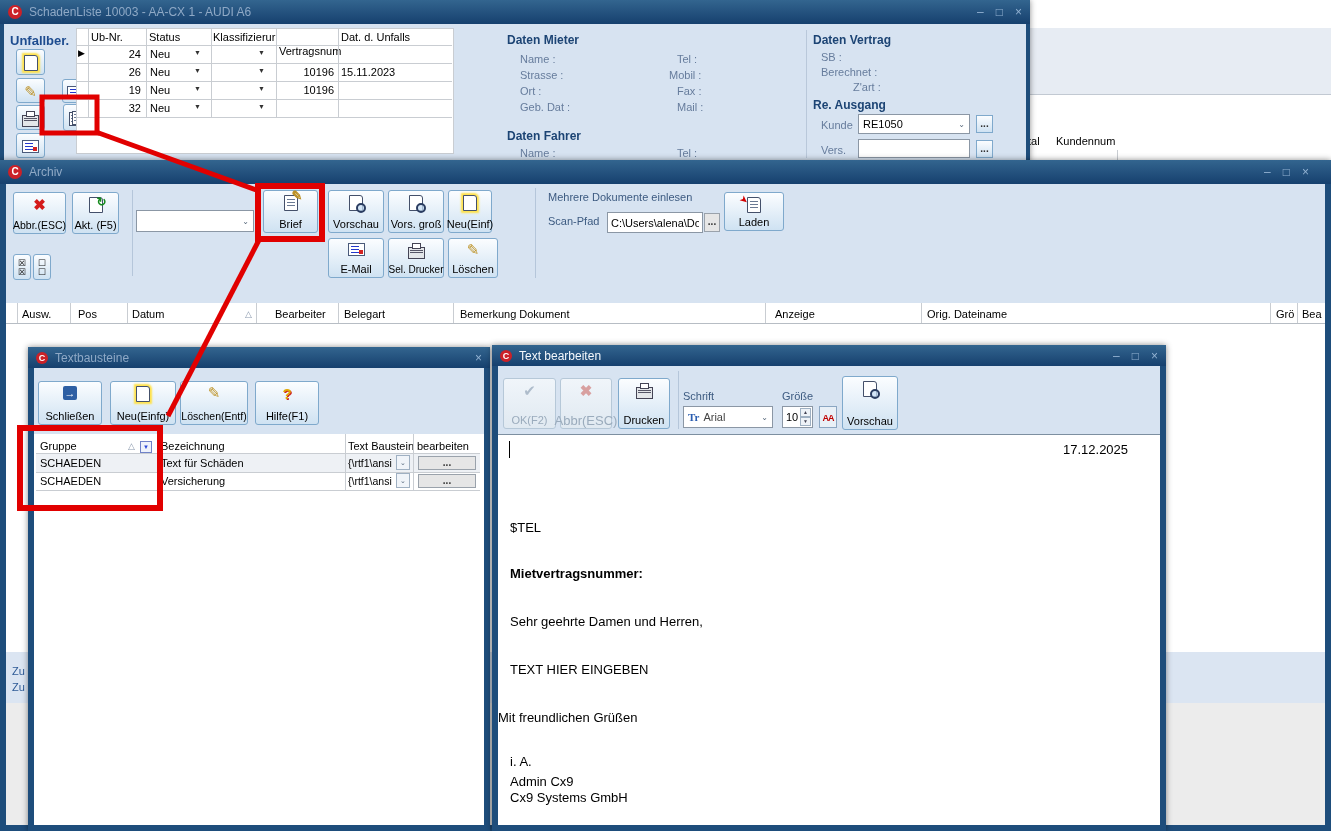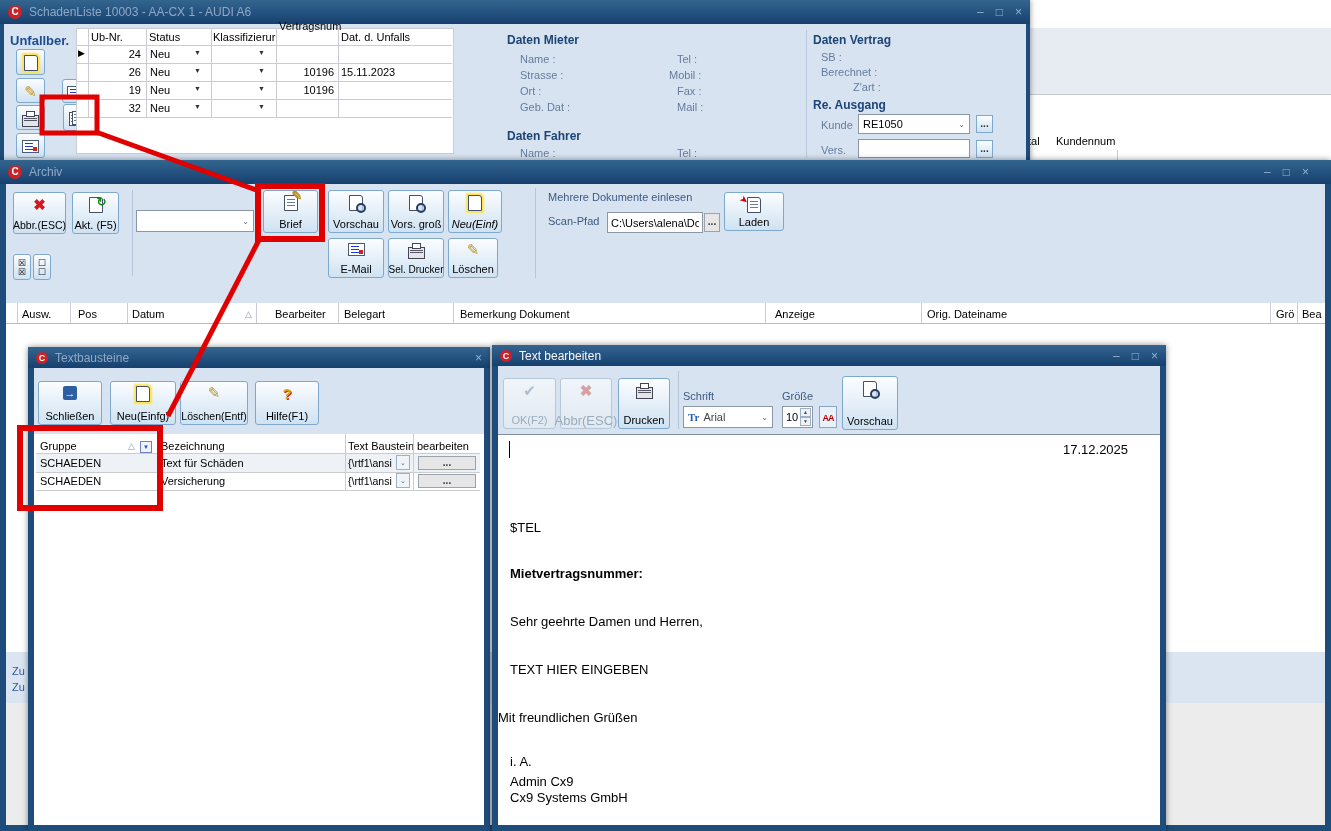--- a/index.html
+++ b/index.html
@@ -105,21 +105,21 @@
         </span>
       </div>
     <div class="btn" style="left:16px;top:133px;width:29px;height:25px;justify-content:center;">
         <span class="mailform"></span>
       </div>
 
     <div class="white" style="left:76px;top:28px;width:376px;height:124px;border:1px solid #c9cdd2;"></div>
     <span class="cell" style="left:91px;top:31px;">Ub-Nr.</span>
     <span class="cell" style="left:149px;top:31px;">Status</span>
     <span class="cell" style="left:213px;top:31px;">Klassifizierur</span>
-    <span class="cell" style="left:279px;top:20px;">Vertragsnum</span>
+    <span class="cell" style="left:279px;top:45px;">Vertragsnum</span>
     <span class="cell" style="left:341px;top:31px;">Dat. d. Unfalls</span>
     <div class="vl" style="left:88px;top:28px;height:89px;"></div>
     <div class="vl" style="left:146px;top:28px;height:89px;"></div>
     <div class="vl" style="left:211px;top:28px;height:89px;"></div>
     <div class="vl" style="left:276px;top:28px;height:89px;"></div>
     <div class="vl" style="left:338px;top:28px;height:89px;"></div>
     <div class="hl" style="left:76px;top:45px;width:376px;"></div>
     <div class="hl" style="left:76px;top:63px;width:376px;"></div>
     <div class="hl" style="left:76px;top:81px;width:376px;"></div>
     <div class="hl" style="left:76px;top:99px;width:376px;"></div>
@@ -217,21 +217,21 @@
       <span class="lbl">Brief</span>
     </div>
     <div class="btn" style="left:328px;top:30px;width:56px;height:43px;">
       <span class="doc blank mag"></span>
       <span class="lbl">Vorschau</span>
     </div>
     <div class="btn" style="left:388px;top:30px;width:56px;height:43px;">
       <span class="doc blank mag"></span>
       <span class="lbl">Vors. groß</span>
     </div>
-    <div class="btn" style="left:448px;top:30px;width:54px;height:43px;font-style:italic;">
+    <div class="btn" style="left:448px;top:30px;width:44px;height:43px;">
       <span class="doc blank glow"></span>
       <span class="lbl">Neu(Einf)</span>
     </div>
     <div class="btn" style="left:328px;top:78px;width:56px;height:40px;">
       <span class="mailform"></span>
       <span class="lbl">E-Mail</span>
     </div>
     <div class="btn" style="left:388px;top:78px;width:56px;height:40px;">
       <span class="printer"></span>
       <span class="lbl" style="font-size:10px;">Sel. Drucker</span>

